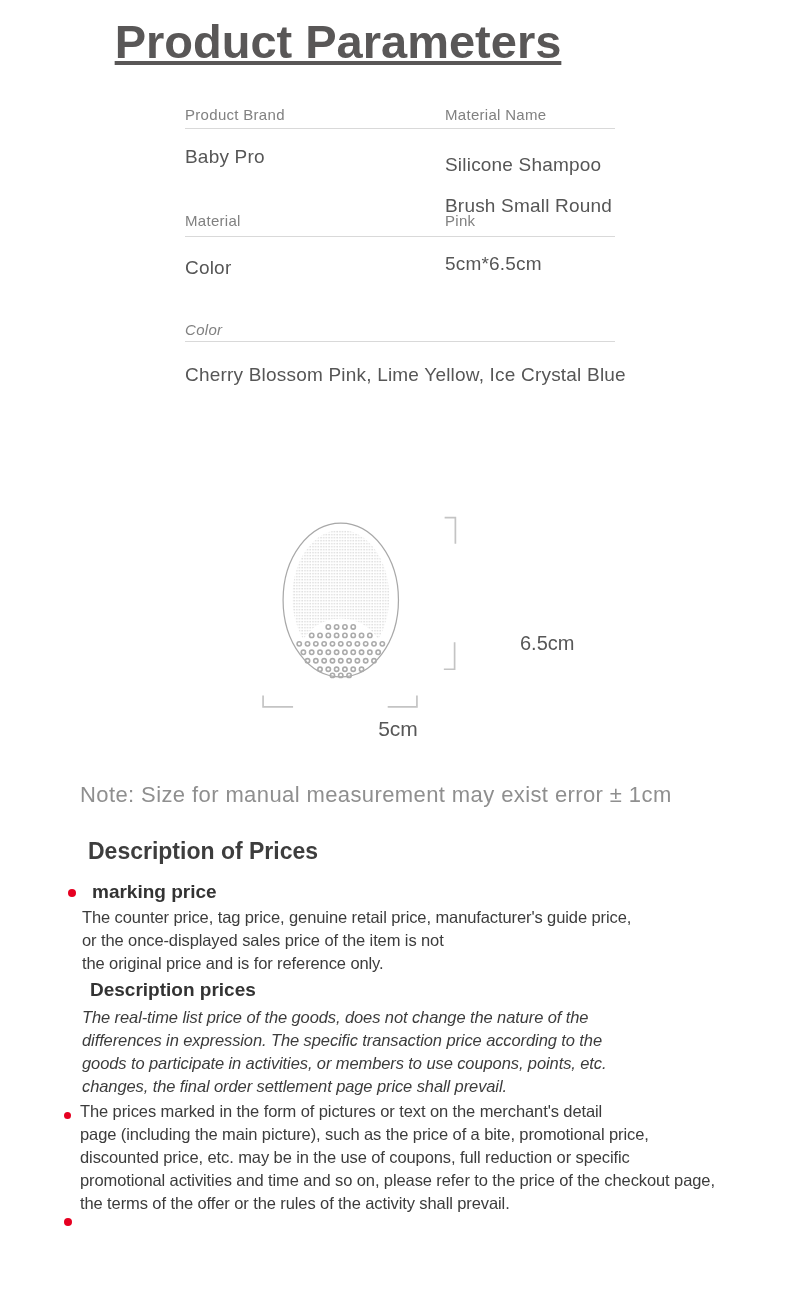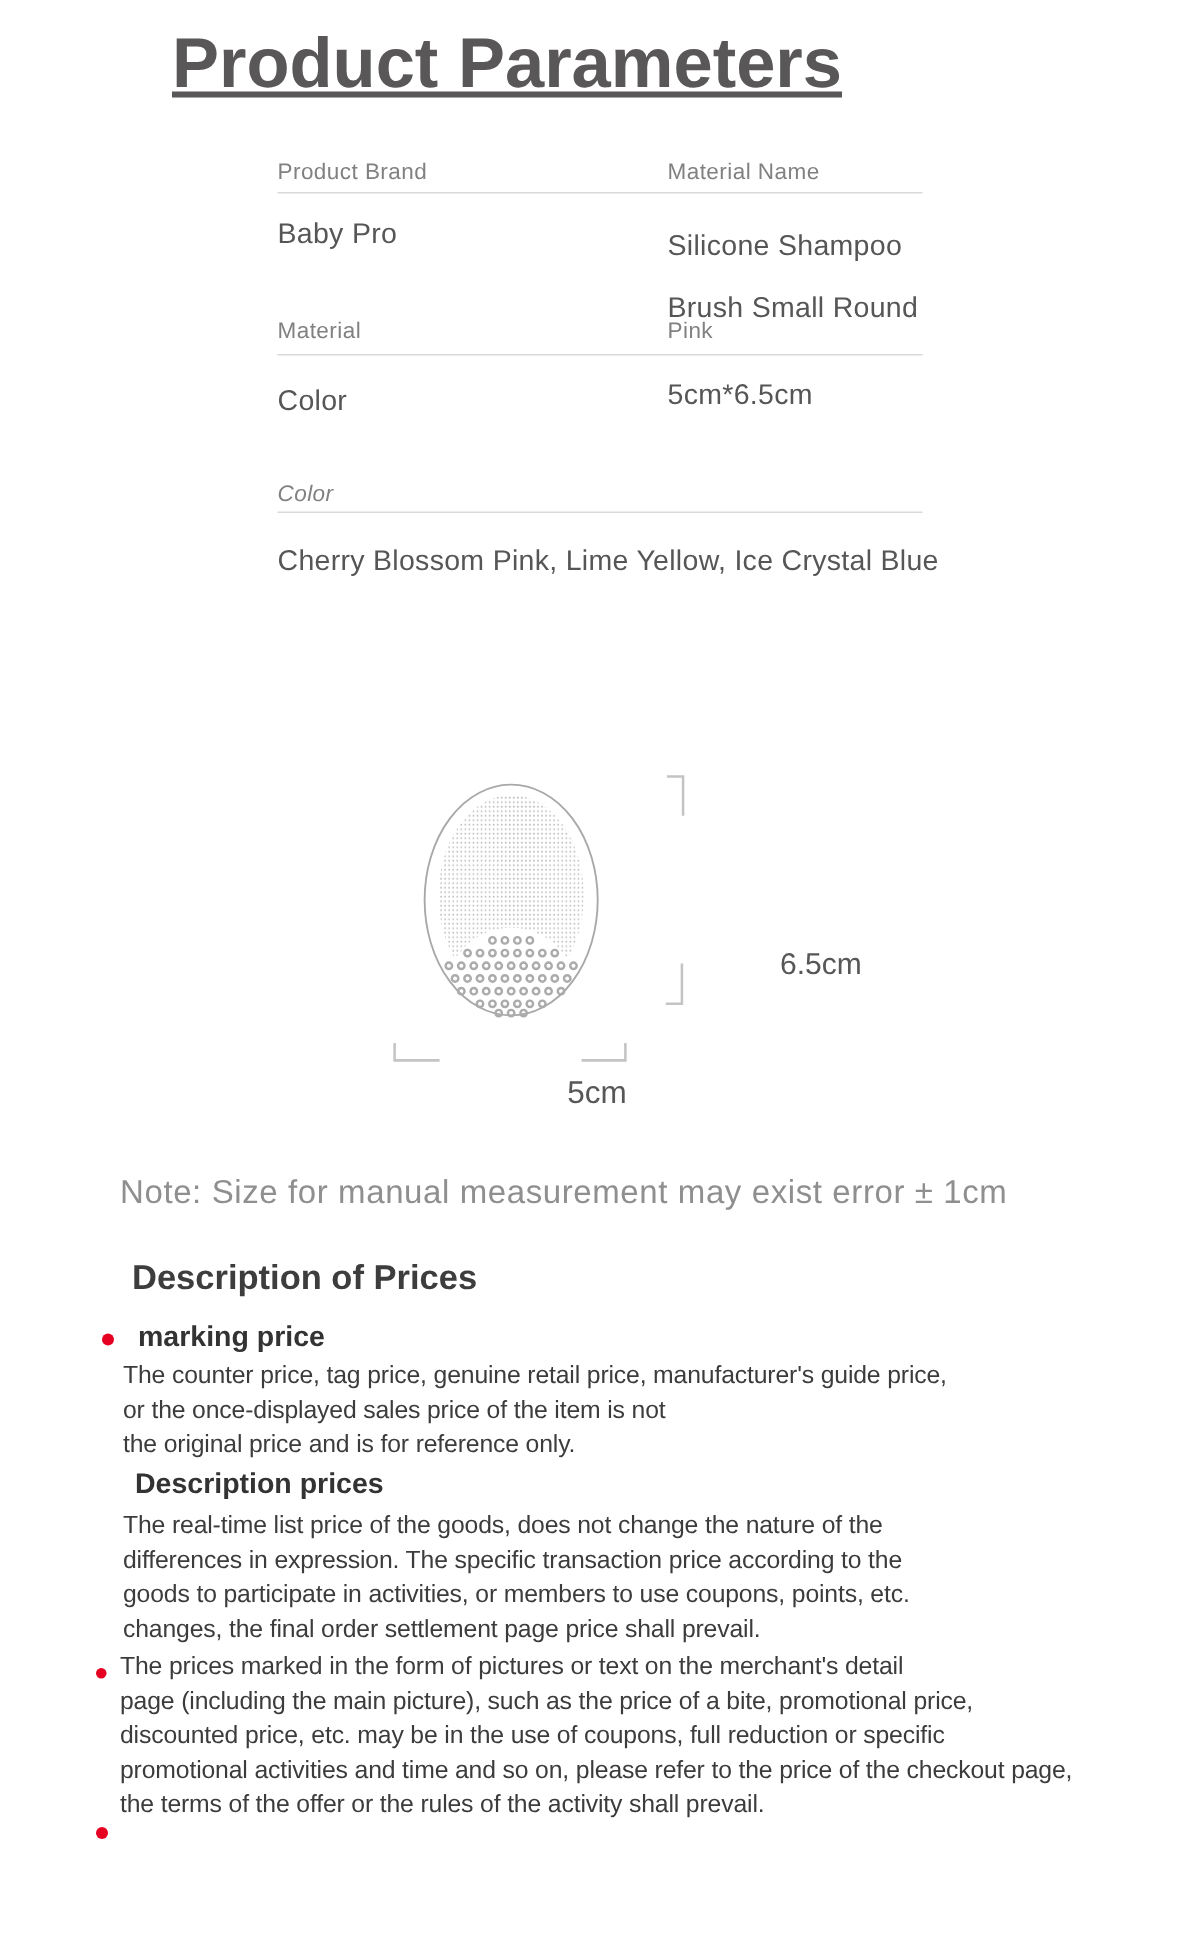--- a/index.html
+++ b/index.html
@@ -144,21 +144,21 @@
 
   <div class="abs prices-heading">Description of Prices</div>
 
   <span class="bullet" style="left:68px; top:889px;"></span>
   <div class="sub-title" style="left:92px; top:881px;">marking price</div>
   <div class="para" style="left:82px; top:906px;">The counter price, tag price, genuine retail price, manufacturer's guide price,
 or the once-displayed sales price of the item is not
 the original price and is for reference only.</div>
 
   <div class="sub-title" style="left:90px; top:979px;">Description prices</div>
-  <div class="para" style="left:82px; top:1006px;">The real-time list price of the goods, does not change the nature of the
+  <div class="para" style="left:82px; top:1006px;font-style:italic;">The real-time list price of the goods, does not change the nature of the
 differences in expression. The specific transaction price according to the
 goods to participate in activities, or members to use coupons, points, etc.
 changes, the final order settlement page price shall prevail.</div>
 
   <span class="bullet" style="left:64px; top:1112px; width:7px; height:7px;"></span>
   <div class="para" style="left:80px; top:1100px;">The prices marked in the form of pictures or text on the merchant's detail
 page (including the main picture), such as the price of a bite, promotional price,
 discounted price, etc. may be in the use of coupons, full reduction or specific
 promotional activities and time and so on, please refer to the price of the checkout page,
 the terms of the offer or the rules of the activity shall prevail.</div>

